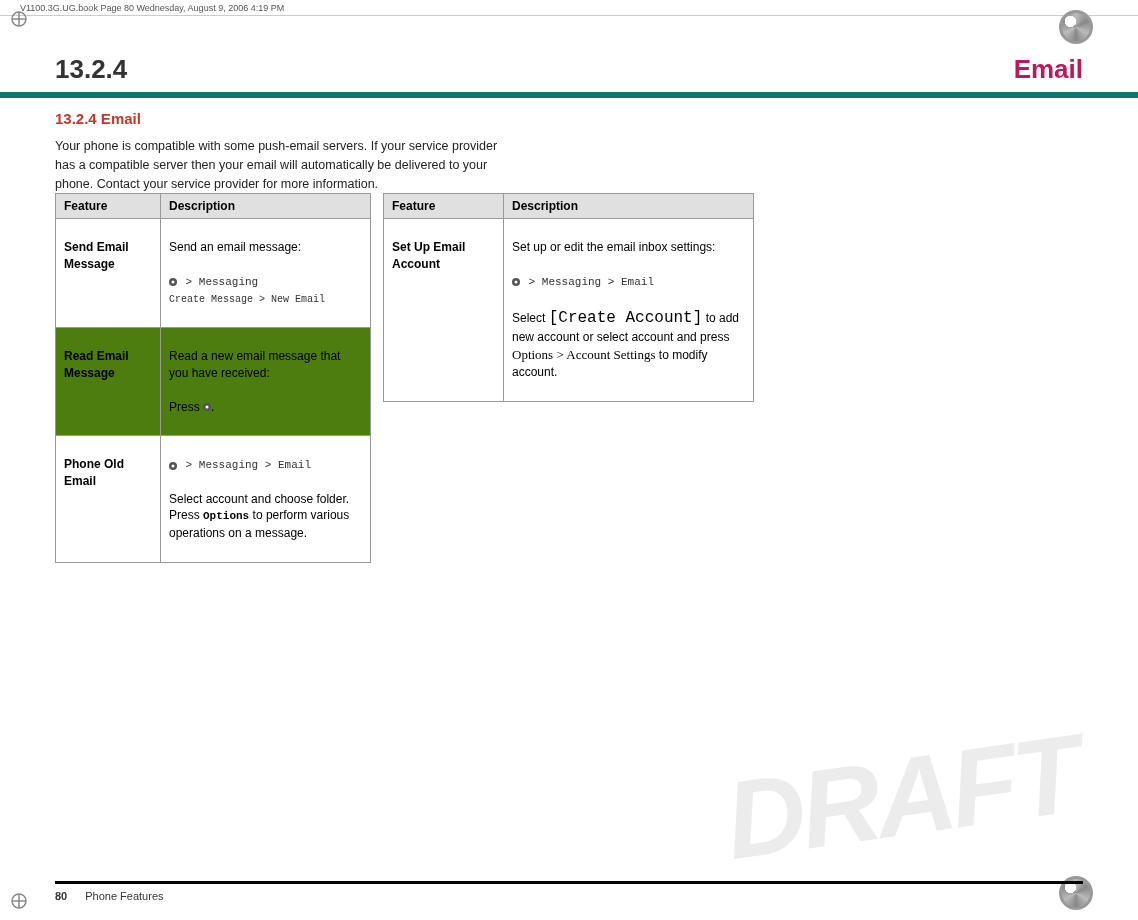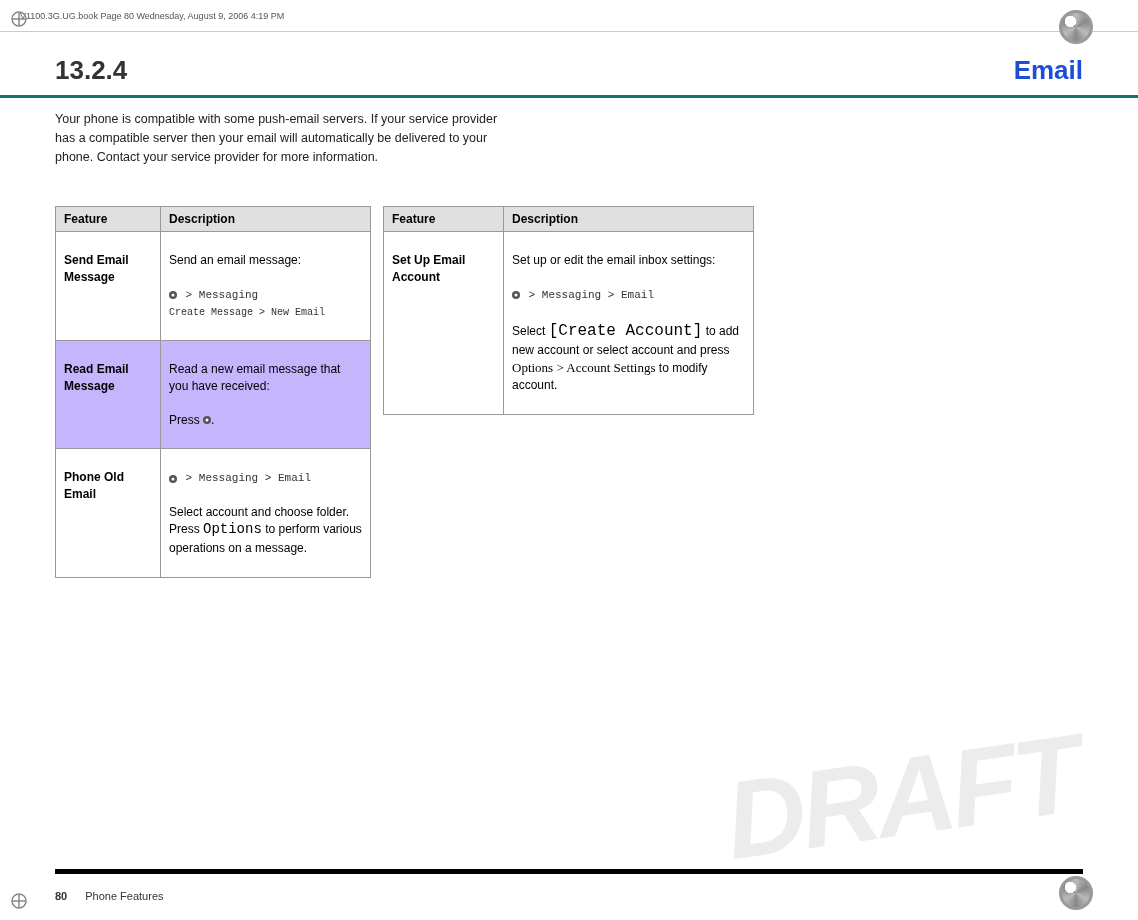--- a/index.html
+++ b/index.html
@@ -12,52 +12,52 @@
       font-size: 13px;
       color: #000;
       position: relative;
       overflow: hidden;
     }
 
     
     .top-bar {
       position: absolute;
       top: 0; left: 0; right: 0;
-      height: 32px;
+      height: 16px;
       display: flex;
       align-items: center;
       padding: 0 20px;
       font-size: 9px;
       color: #555;
       border-bottom: 1px solid #ccc;
     }
 
     
     .chapter-bar {
       position: absolute;
       top: 46px;
       left: 0; right: 0;
       height: 52px;
       display: flex;
       align-items: center;
       justify-content: space-between;
       padding: 0 55px 0 55px;
-      border-bottom: 3px solid #0f766e;
+      border-bottom: 6px solid #0f766e;
     }
 
     .chapter-number {
       font-size: 26px;
       font-weight: bold;
       color: #333;
     }
 
     .chapter-title {
       font-size: 26px;
       font-weight: bold;
-      color: #1d4ed8;
+      color: #be185d;
       margin-left: 38px;
     }
 
     
     .main-content {
       position: absolute;
       top: 110px;
       left: 55px;
       right: 55px;
       bottom: 60px;
@@ -81,21 +81,20 @@
     
     .tables-row {
       display: flex;
       gap: 12px;
       align-items: flex-start;
     }
 
     .feature-table {
       border-collapse: collapse;
       font-size: 12px;
-      margin-top: 40px;
     }
 
     .feature-table th {
       background: #e0e0e0;
       border: 1px solid #999;
       padding: 5px 8px;
       text-align: left;
       font-weight: bold;
       font-size: 12px;
     }
@@ -111,21 +110,21 @@
     .feature-table .feature-col {
       width: 105px;
       font-weight: bold;
     }
 
     .feature-table .desc-col {
       width: 210px;
     }
 
     .feature-table tr.shaded td {
-      background: #c4b5fd;
+      background: #4d7c0f;
     }
 
     .mono-menu {
       font-family: 'Courier New', monospace;
       font-size: 11px;
       color: #333;
     }
 
     .mono-menu-small {
       font-family: 'Courier New', monospace;
@@ -161,22 +160,22 @@
     
     .page-footer {
       position: absolute;
       bottom: 18px;
       left: 55px;
       right: 55px;
       display: flex;
       align-items: center;
       font-size: 11px;
       color: #333;
-      border-top: 5px solid #000000;
-      padding-top: 16px;
+      border-top: 3px solid #000000;
+      padding-top: 6px;
     }
 
     .footer-page-num {
       font-weight: bold;
     }
 
     .footer-section {
       margin-left: 18px;
     }
 
@@ -230,20 +229,21 @@
   <div class="spiral-mark"></div>
 </div>
 
 <div class="chapter-bar">
   <span class="chapter-number">13.2.4</span>
   <span class="chapter-title">Email</span>
 </div>
 
 <div class="main-content">
 
+  <div class="section-title">13.2.4 Email</div>
 
   <div class="intro-text">Your phone is compatible with some push-email servers. If your service provider has a compatible server then your email will automatically be delivered to your phone. Contact your service provider for more information.</div>
 
   <div class="tables-row">
 
     <table class="feature-table">
       <thead>
         <tr>
           <th class="feature-col">Feature</th>
           <th class="desc-col">Description</th>
@@ -273,21 +273,21 @@
         </tr>
 
         <tr>
           <td class="feature-col"><strong>Phone Old Email</strong></td>
           <td class="desc-col">
             <span class="mono-menu">
               <span style="display:inline-block;width:8px;height:8px;border-radius:50%;background:#555;vertical-align:middle;margin-right:2px;position:relative;">
                 <span style="position:absolute;width:3px;height:3px;border-radius:50%;background:#fff;top:50%;left:50%;transform:translate(-50%,-50%);"></span>
               </span> &gt; Messaging &gt; Email
             </span><br><br>
-            Select account and choose folder. Press <span style="font-family:'Courier New',monospace;font-size:14px;">Options</span> to perform various operations on a message.
+            Select account and choose folder. Press <span style="font-family:'Courier New',monospace;font-size:11px;font-weight:bold;">Options</span> to perform various operations on a message.
           </td>
         </tr>
       </tbody>
     </table>
 
     <table class="feature-table right-table">
       <thead>
         <tr>
           <th class="feature-col">Feature</th>
           <th class="desc-col">Description</th>

